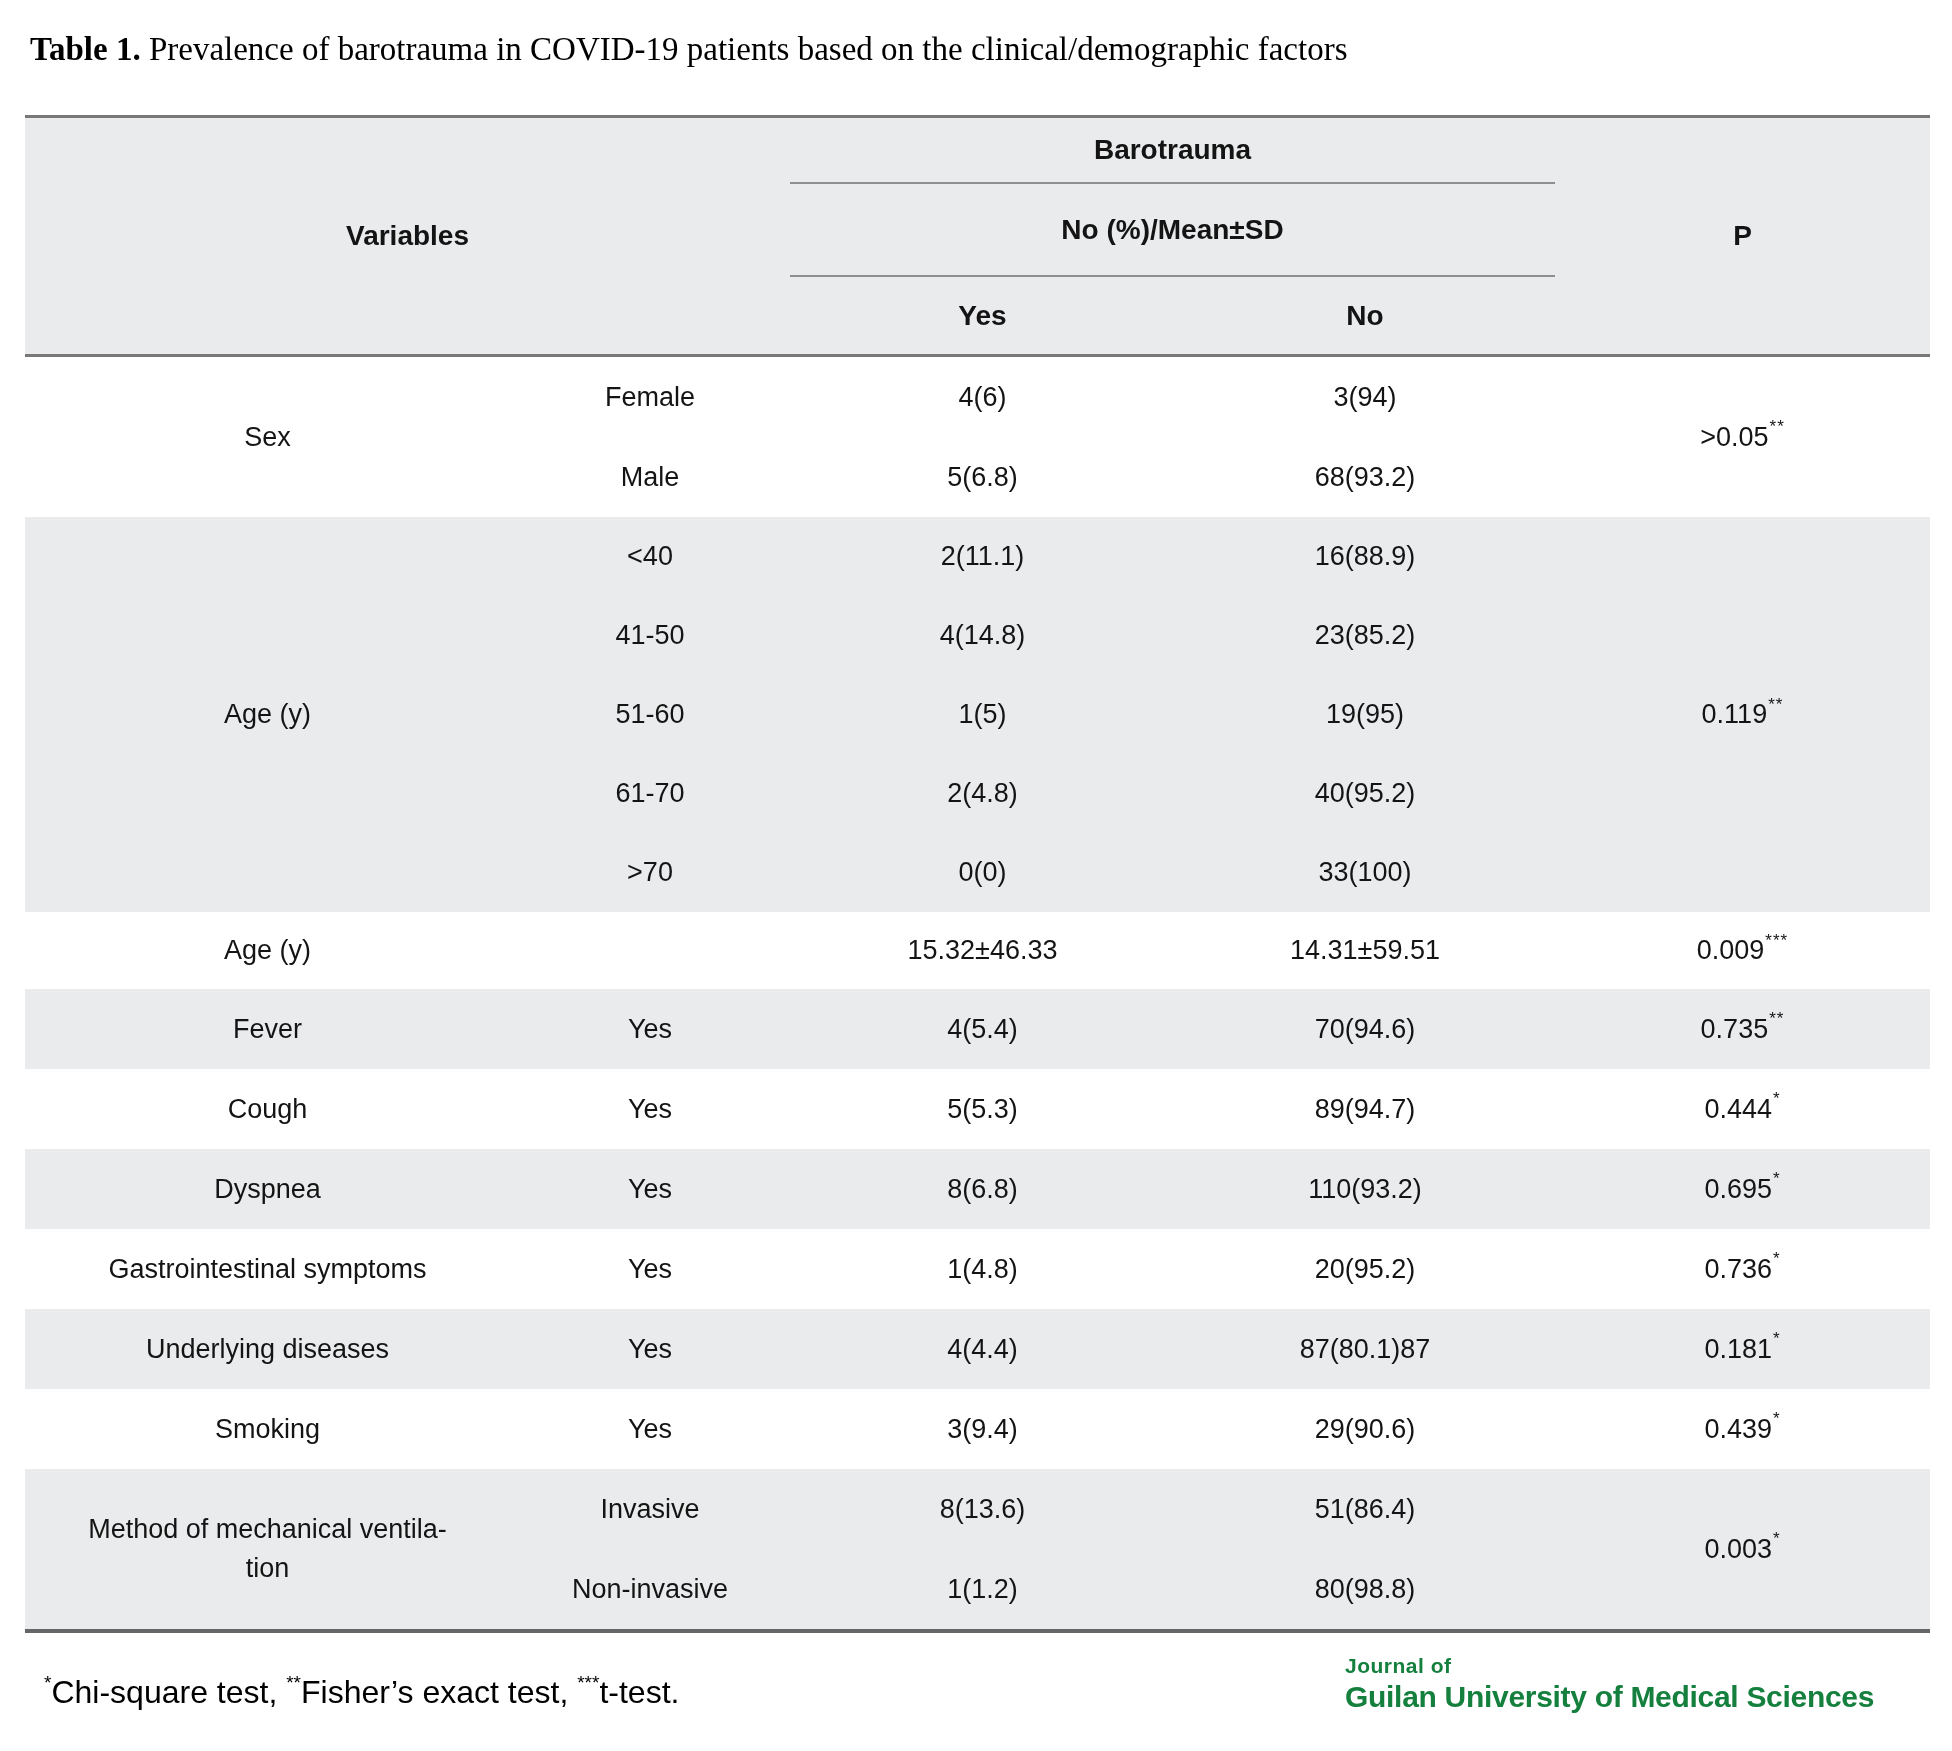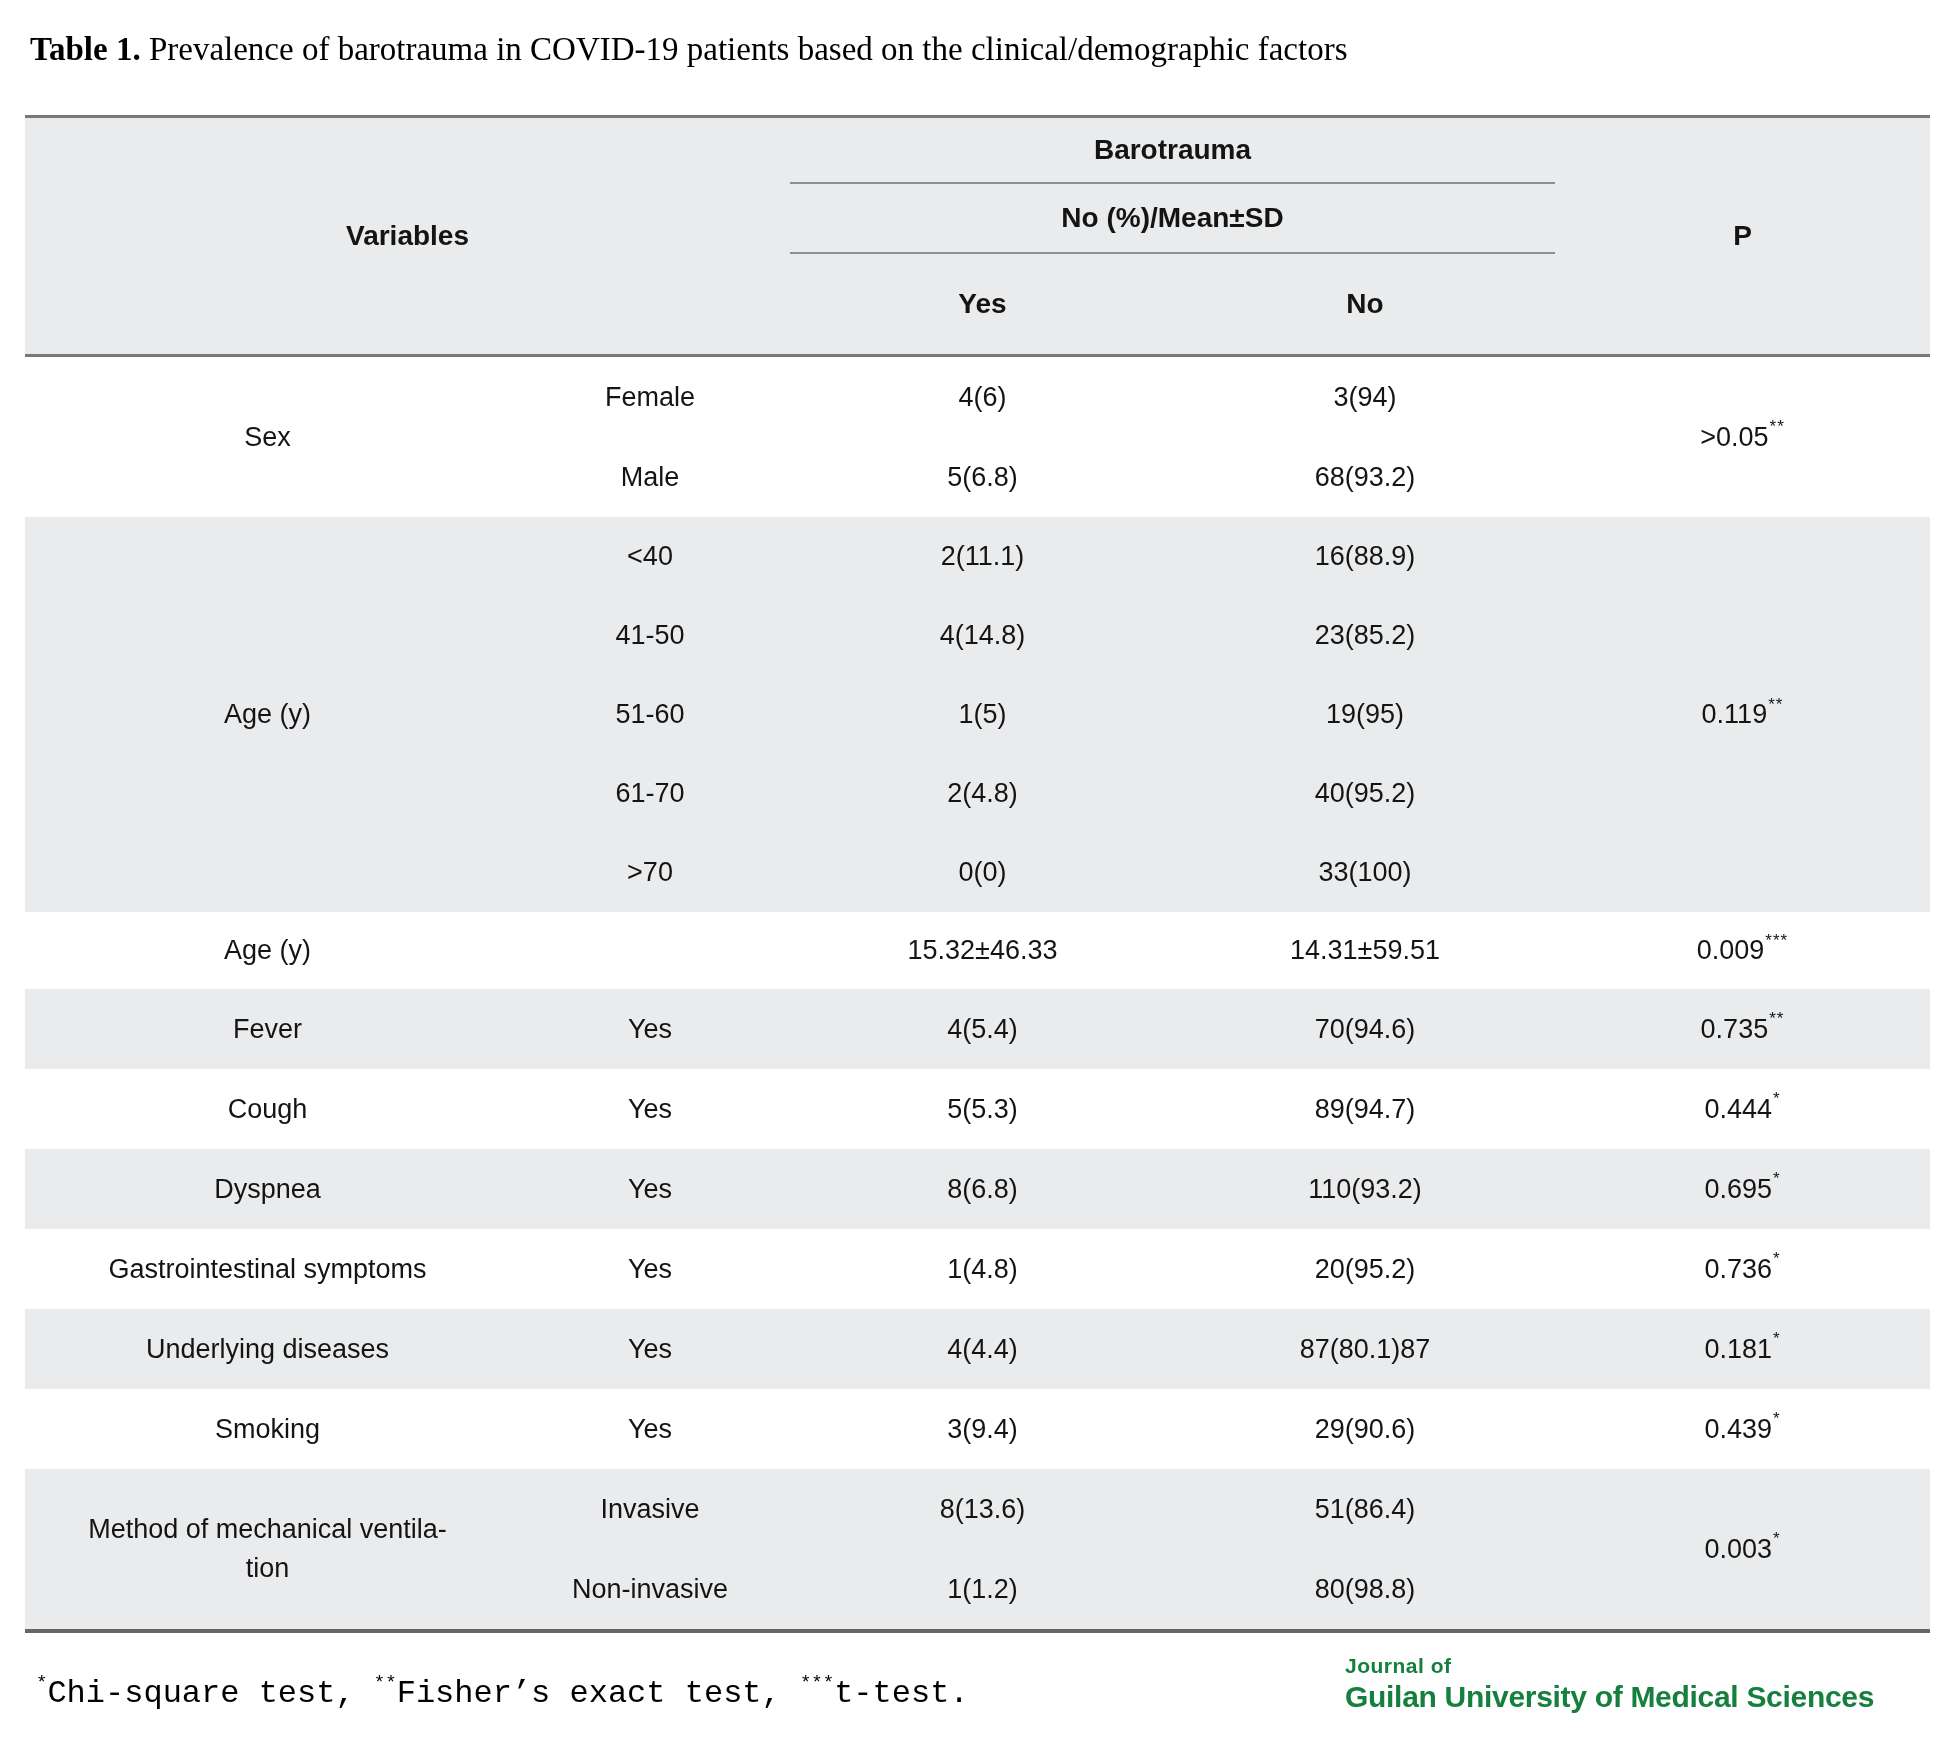--- a/index.html
+++ b/index.html
@@ -21,21 +21,21 @@
   
   .thead{
     height:236px;background:#eaebec;
     display:grid;grid-template-columns:765px 765px 375px;
     border-bottom:3px solid #787878;
     font-weight:bold;font-size:28px;
   }
   .thead .vcell,.thead .pcell{display:flex;align-items:center;justify-content:center;}
   .mid{display:flex;flex-direction:column;}
   .mid .seg1{height:66px;display:flex;align-items:center;justify-content:center;border-bottom:2px solid #8f8f8f;box-sizing:border-box;}
-  .mid .seg2{height:70px;display:flex;align-items:center;justify-content:center;border-bottom:2px solid #8f8f8f;box-sizing:border-box;}
+  .mid .seg2{height:93px;display:flex;align-items:center;justify-content:center;border-bottom:2px solid #8f8f8f;box-sizing:border-box;}
   .mid .seg3{flex:1;display:grid;grid-template-columns:385px 380px;}
   .mid .seg3 div{display:flex;align-items:center;justify-content:center;}
   
   .sec{
     display:grid;
     grid-template-columns:485px 280px 385px 380px 375px;
     font-size:27px;
   }
   .sec.gray{background:#eaebec;}
   .sec.white{background:#ffffff;}
@@ -48,22 +48,22 @@
   .c2{grid-column:2;}
   .c3{grid-column:3;}
   .c4{grid-column:4;}
   .c5{grid-column:5;}
   .span-rows{grid-row:1 / -1;}
   .r1{grid-row:1;}.r2{grid-row:2;}.r3{grid-row:3;}.r4{grid-row:4;}.r5{grid-row:5;}
   .labelwrap{max-width:400px;line-height:1.45;}
   .sup{font-size:17px;position:relative;top:-10px;margin-left:1px;letter-spacing:1px;}
   
   .footnote{
-    position:absolute;left:36px;top:1672px;
-    font-family:Liberation Mono, monospace;
+    position:absolute;left:44px;top:1672px;
+    font-family:Liberation Sans, sans-serif;
     font-size:32px;color:#000;white-space:nowrap;
   }
   .fsup{font-size:19px;vertical-align:14px;}
   
   .logo{position:absolute;left:1345px;top:1655px;color:#15803d;font-weight:bold;line-height:1;}
   .logo-line1{font-size:21px;margin-bottom:6px;letter-spacing:0.5px;}
   .logo-line2{font-size:30px;letter-spacing:-0.3px;}
 </style>
 </head>
 <body>

